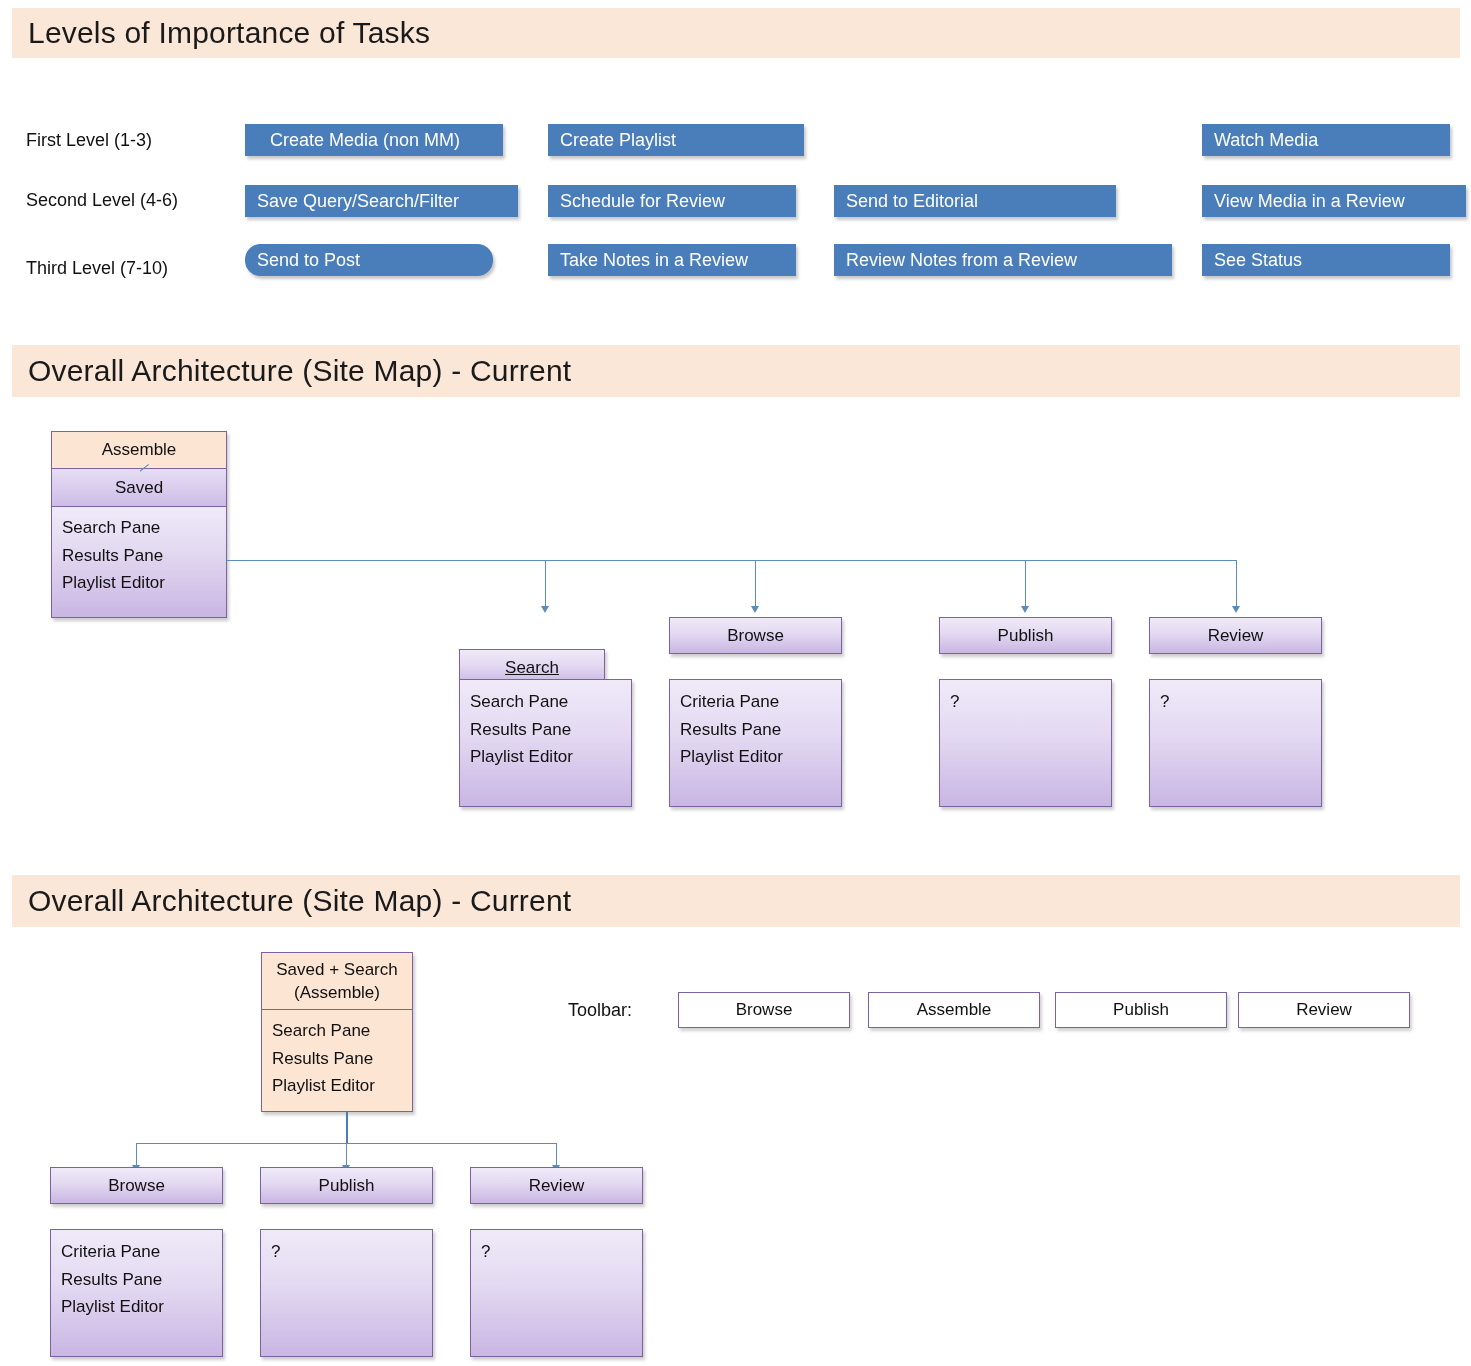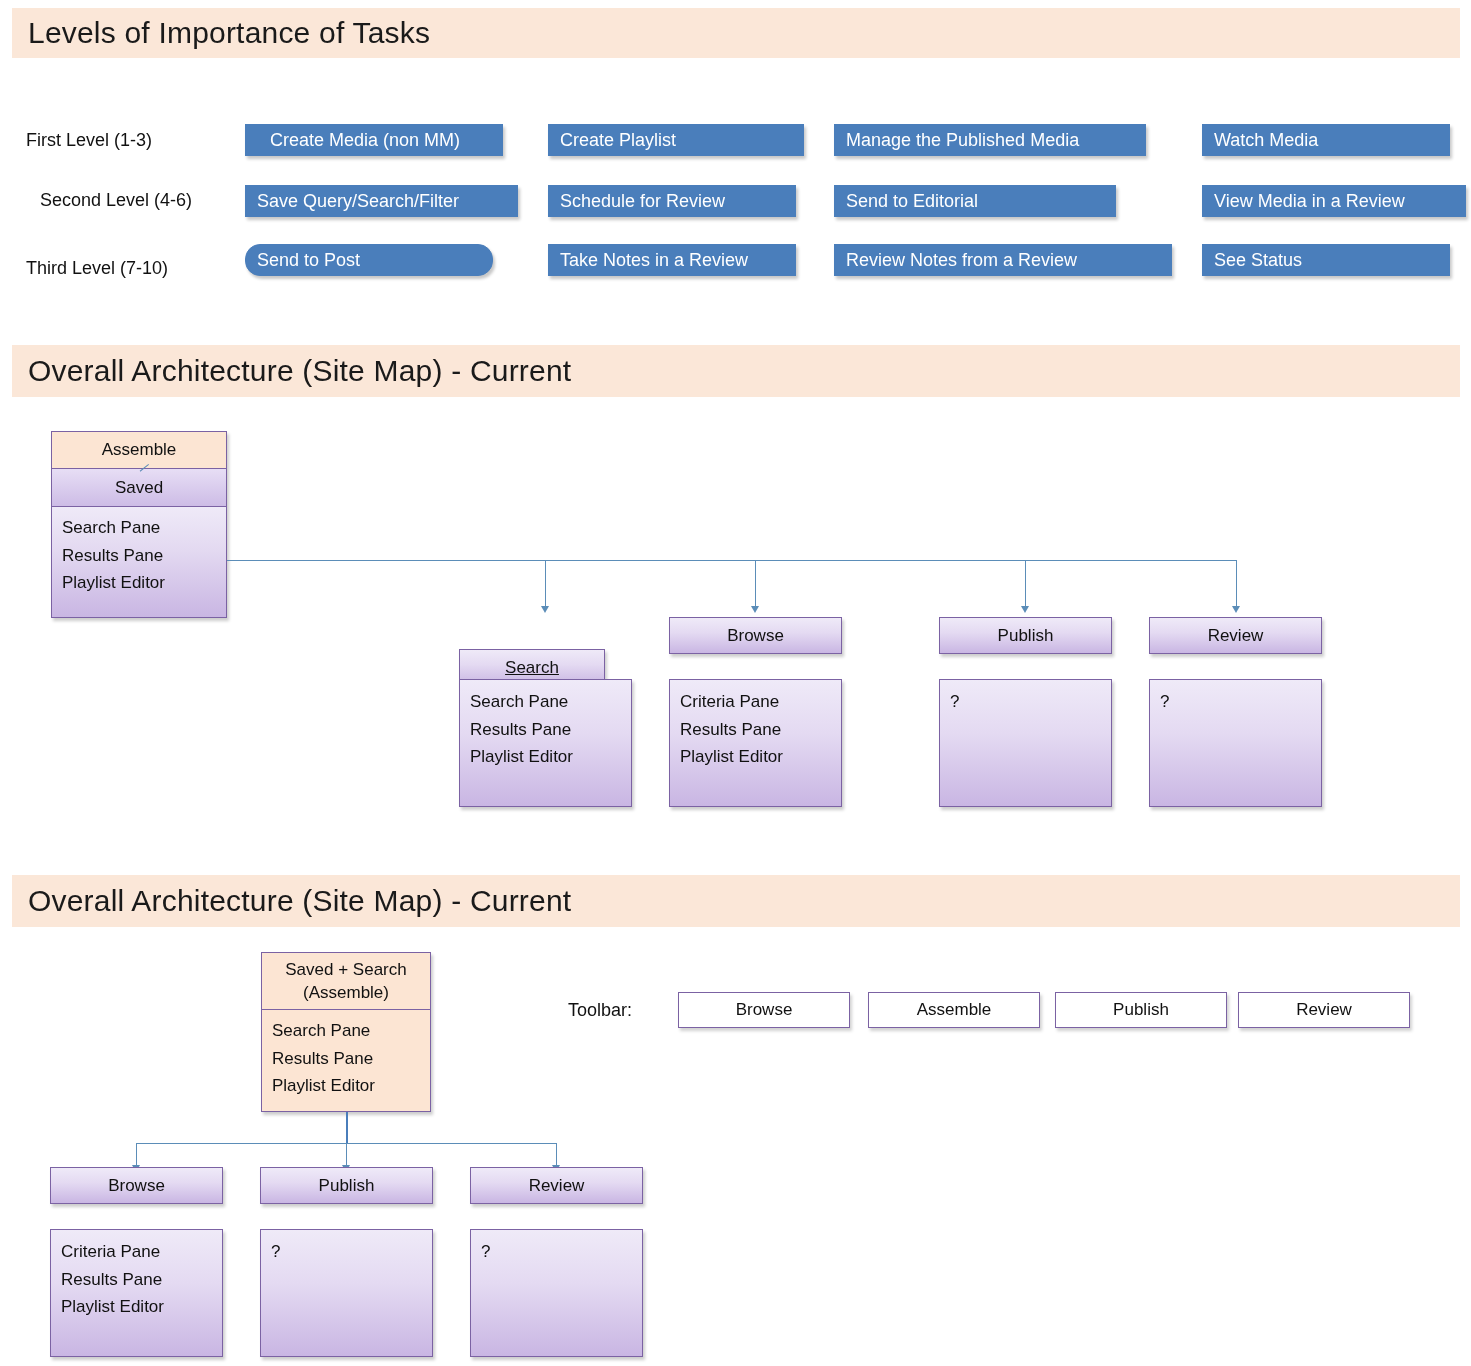--- a/index.html
+++ b/index.html
@@ -159,26 +159,25 @@
 </head>
 <body>
 
 <div class="page">
 
   <div class="banner" style="left:12px; top:8px; width:1448px; height:50px;">
     <span class="banner-title">Levels of Importance of Tasks</span>
   </div>
 
   <div class="row-label" style="left:26px; top:130px;">First Level (1-3)</div>
-  <div class="row-label" style="left:40px; top:190px;">Second Level (4-6)</div>
+  <div class="row-label" style="left:26px; top:190px;">Second Level (4-6)</div>
   <div class="row-label" style="left:26px; top:258px;">Third Level (7-10)</div>
 
   <div class="task-chip" style="left:245px; top:124px; width:258px;padding-left:24px;">Create Media (non MM)</div>
   <div class="task-chip" style="left:548px; top:124px; width:256px;">Create Playlist</div>
-  <div class="task-chip" style="left:834px; top:124px; width:312px;">Manage the Published Media</div>
   <div class="task-chip" style="left:1202px; top:124px; width:248px;">Watch Media</div>
 
   <div class="task-chip" style="left:245px; top:185px; width:273px;">Save Query/Search/Filter</div>
   <div class="task-chip" style="left:548px; top:185px; width:248px;">Schedule for Review</div>
   <div class="task-chip" style="left:834px; top:185px; width:282px;">Send to Editorial</div>
   <div class="task-chip" style="left:1202px; top:185px; width:264px;">View Media in a Review</div>
 
   <div class="task-chip" style="left:245px; top:244px; width:248px;border-radius:15px;">Send to Post</div>
   <div class="task-chip" style="left:548px; top:244px; width:248px;">Take Notes in a Review</div>
   <div class="task-chip" style="left:834px; top:244px; width:338px;">Review Notes from a Review</div>
@@ -229,21 +228,21 @@
     <span class="node-line">?</span>
   </div>
   <div class="node body-node" style="left:1149px; top:679px; width:173px; height:128px;">
     <span class="node-line">?</span>
   </div>
 
   <div class="banner" style="left:12px; top:875px; width:1448px; height:52px;">
     <span class="banner-title">Overall Architecture (Site Map) - Current</span>
   </div>
 
-  <div class="stack" style="left:261px; top:952px; width:170px; height:160px;">
+  <div class="stack" style="left:261px; top:952px; width:152px; height:160px;">
     <div class="stack-seg seg-peach-title" style="height:58px;">
       <span>Saved + Search</span>
       <span>(Assemble)</span>
     </div>
     <div class="stack-seg seg-peach-body" style="height:102px; border-top:none;">
       <span class="node-line">Search Pane</span>
       <span class="node-line">Results Pane</span>
       <span class="node-line">Playlist Editor</span>
     </div>
   </div>

